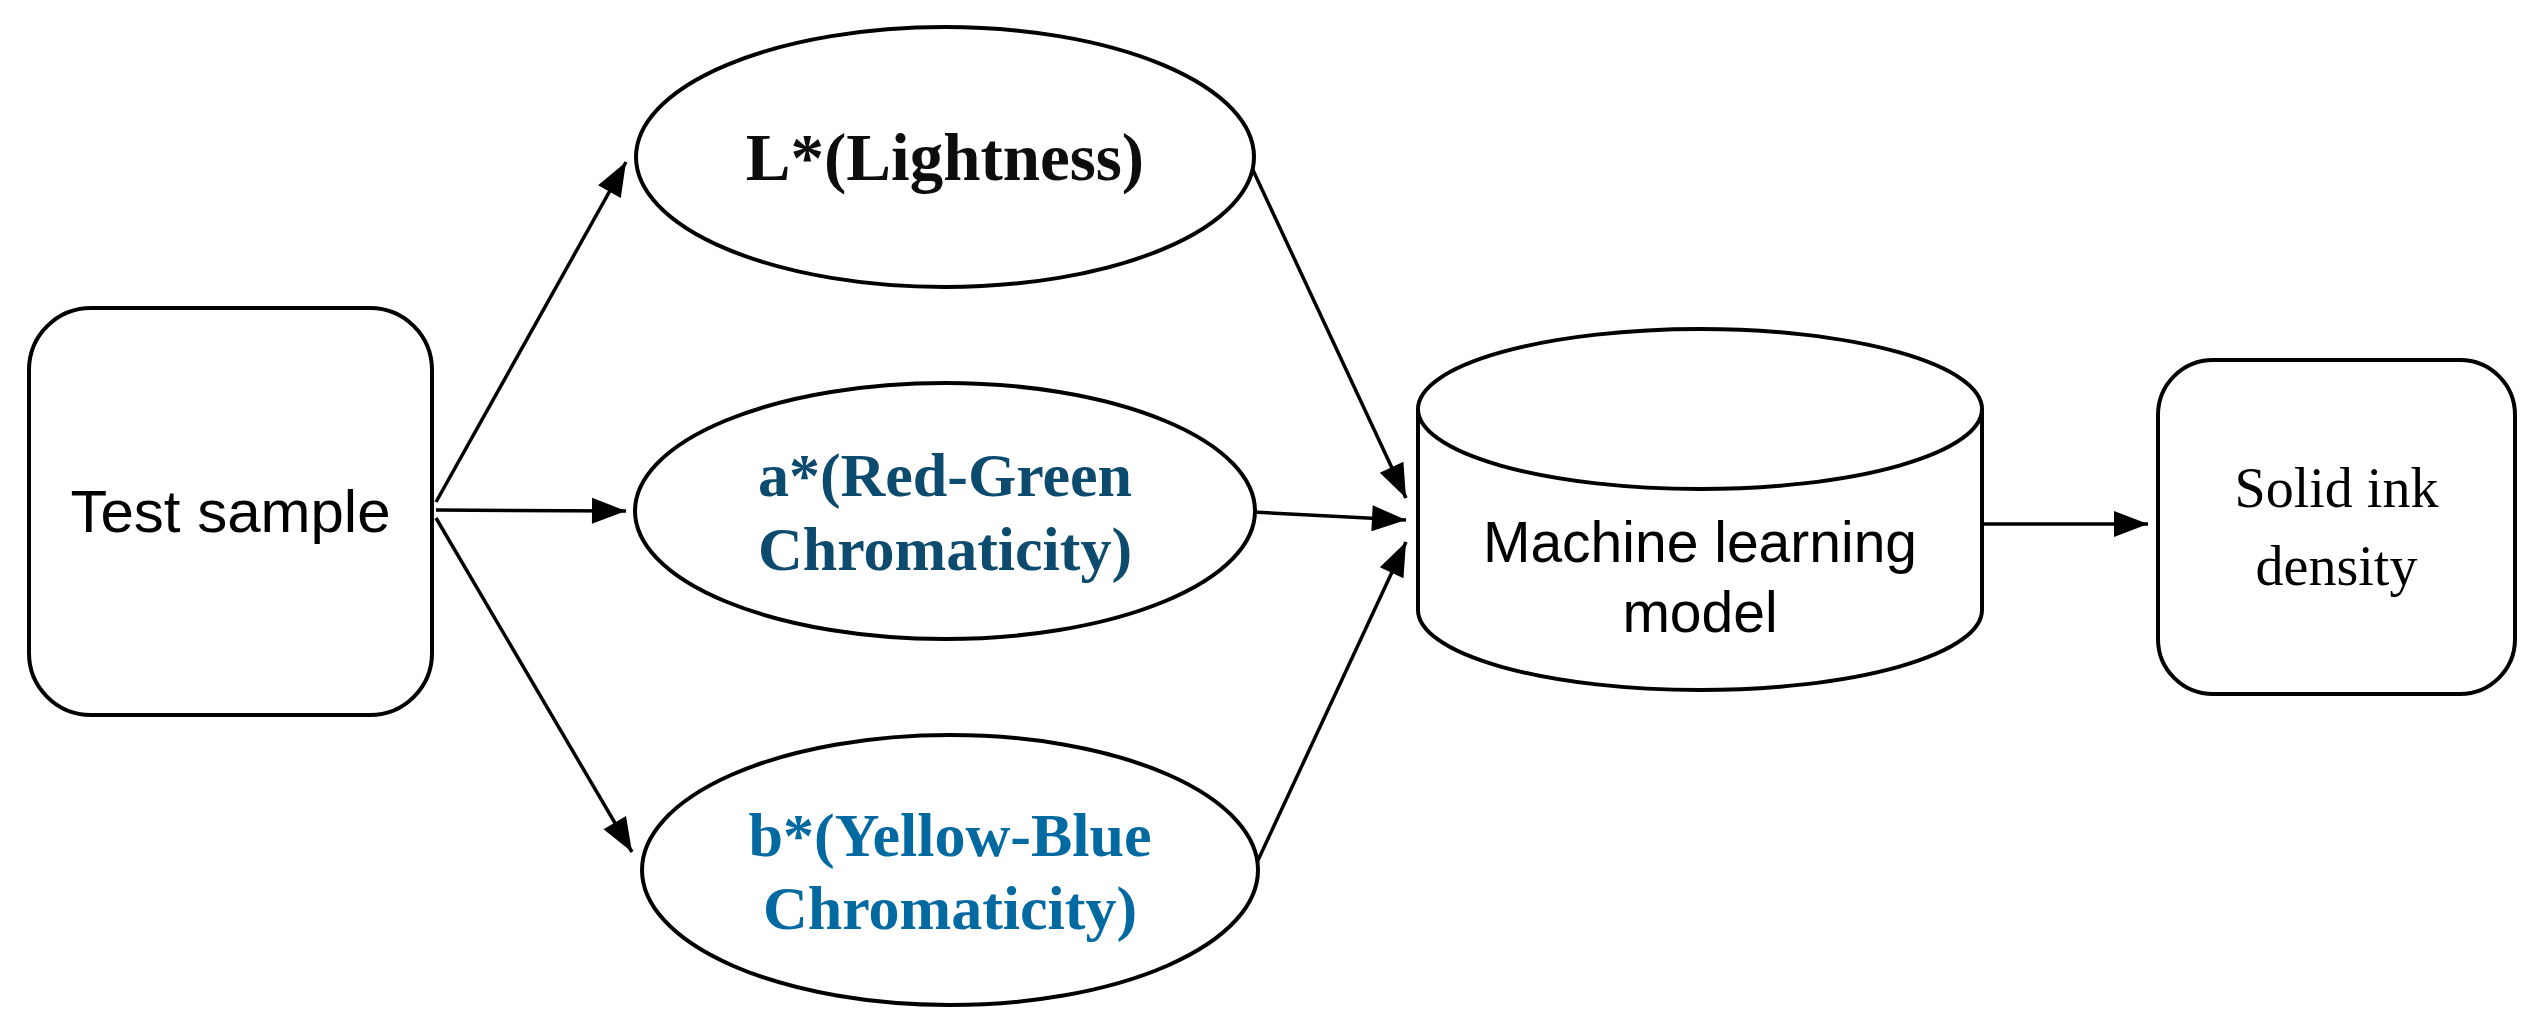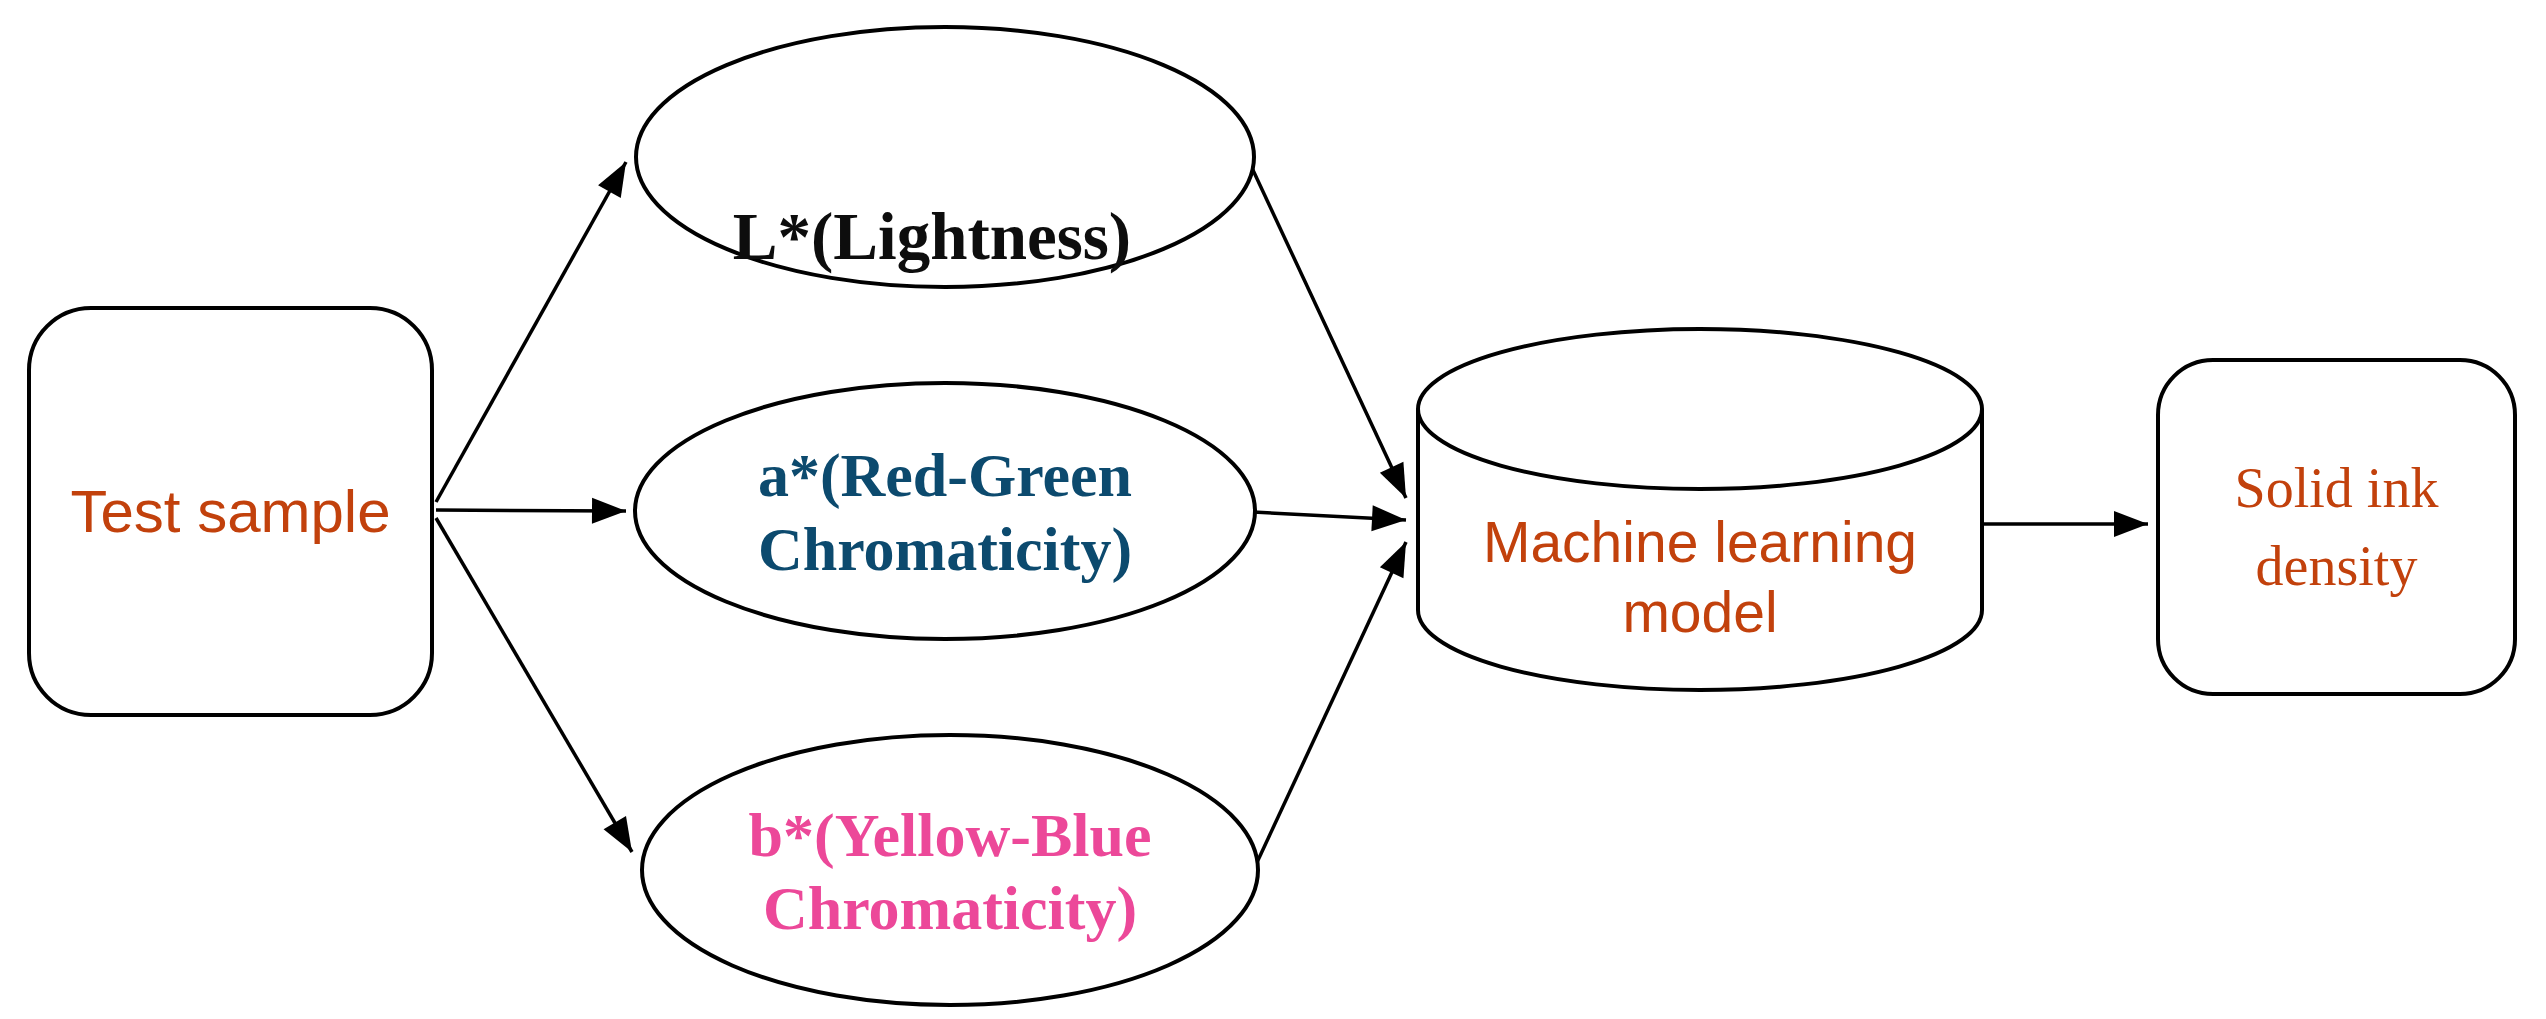--- a/index.html
+++ b/index.html
@@ -13,29 +13,29 @@
   }
   #shapes { position: absolute; left: 0; top: 0; width: 2546px; height: 1019px; }
   .label {
     position: absolute;
     display: flex;
     flex-direction: column;
     align-items: center;
     justify-content: center;
     text-align: center;
     pointer-events: none;
-    color: #c2410c;
+    color: #000000;
   }
   .label .line { white-space: nowrap; }
   .lbl-sans  { font-family: "Liberation Sans", "DejaVu Sans", sans-serif; }
   .lbl-serif { font-family: "Liberation Serif", "DejaVu Serif", serif; }
   .lbl-test      { left: 29px;  top: 308px; width: 403px; height: 407px; font-size: 60px; }
-  .lbl-lightness { left: 632px; top: 40px;  width: 600px; height: 235px; font-size: 67px; font-weight: bold; color: #0d0d0d; justify-content: flex-end; }
+  .lbl-lightness { left: 645px; top: 40px;  width: 600px; height: 235px; font-size: 67px; font-weight: bold; color: #0d0d0d; }
   .lbl-redgreen  { left: 645px; top: 385px; width: 600px; height: 255px; font-size: 62px; font-weight: bold; color: #0c4a6e; line-height: 1.18; }
-  .lbl-yellowblue{ left: 650px; top: 738px; width: 600px; height: 268px; font-size: 62px; font-weight: bold; color: #ec4899; line-height: 1.18; }
+  .lbl-yellowblue{ left: 650px; top: 738px; width: 600px; height: 268px; font-size: 62px; font-weight: bold; color: #0369a1; line-height: 1.18; }
   .lbl-ml        { left: 1418px; top: 478px; width: 564px; height: 200px; font-size: 57px; line-height: 1.22; }
   .lbl-solid     { left: 2158px; top: 362px; width: 357px; height: 330px; font-size: 56px; line-height: 1.4; }
 </style>
 </head>
 <body>
 
 <div id="stage">
 
   <svg id="shapes" viewBox="0 0 2546 1019" xmlns="http://www.w3.org/2000/svg">
     <defs>

